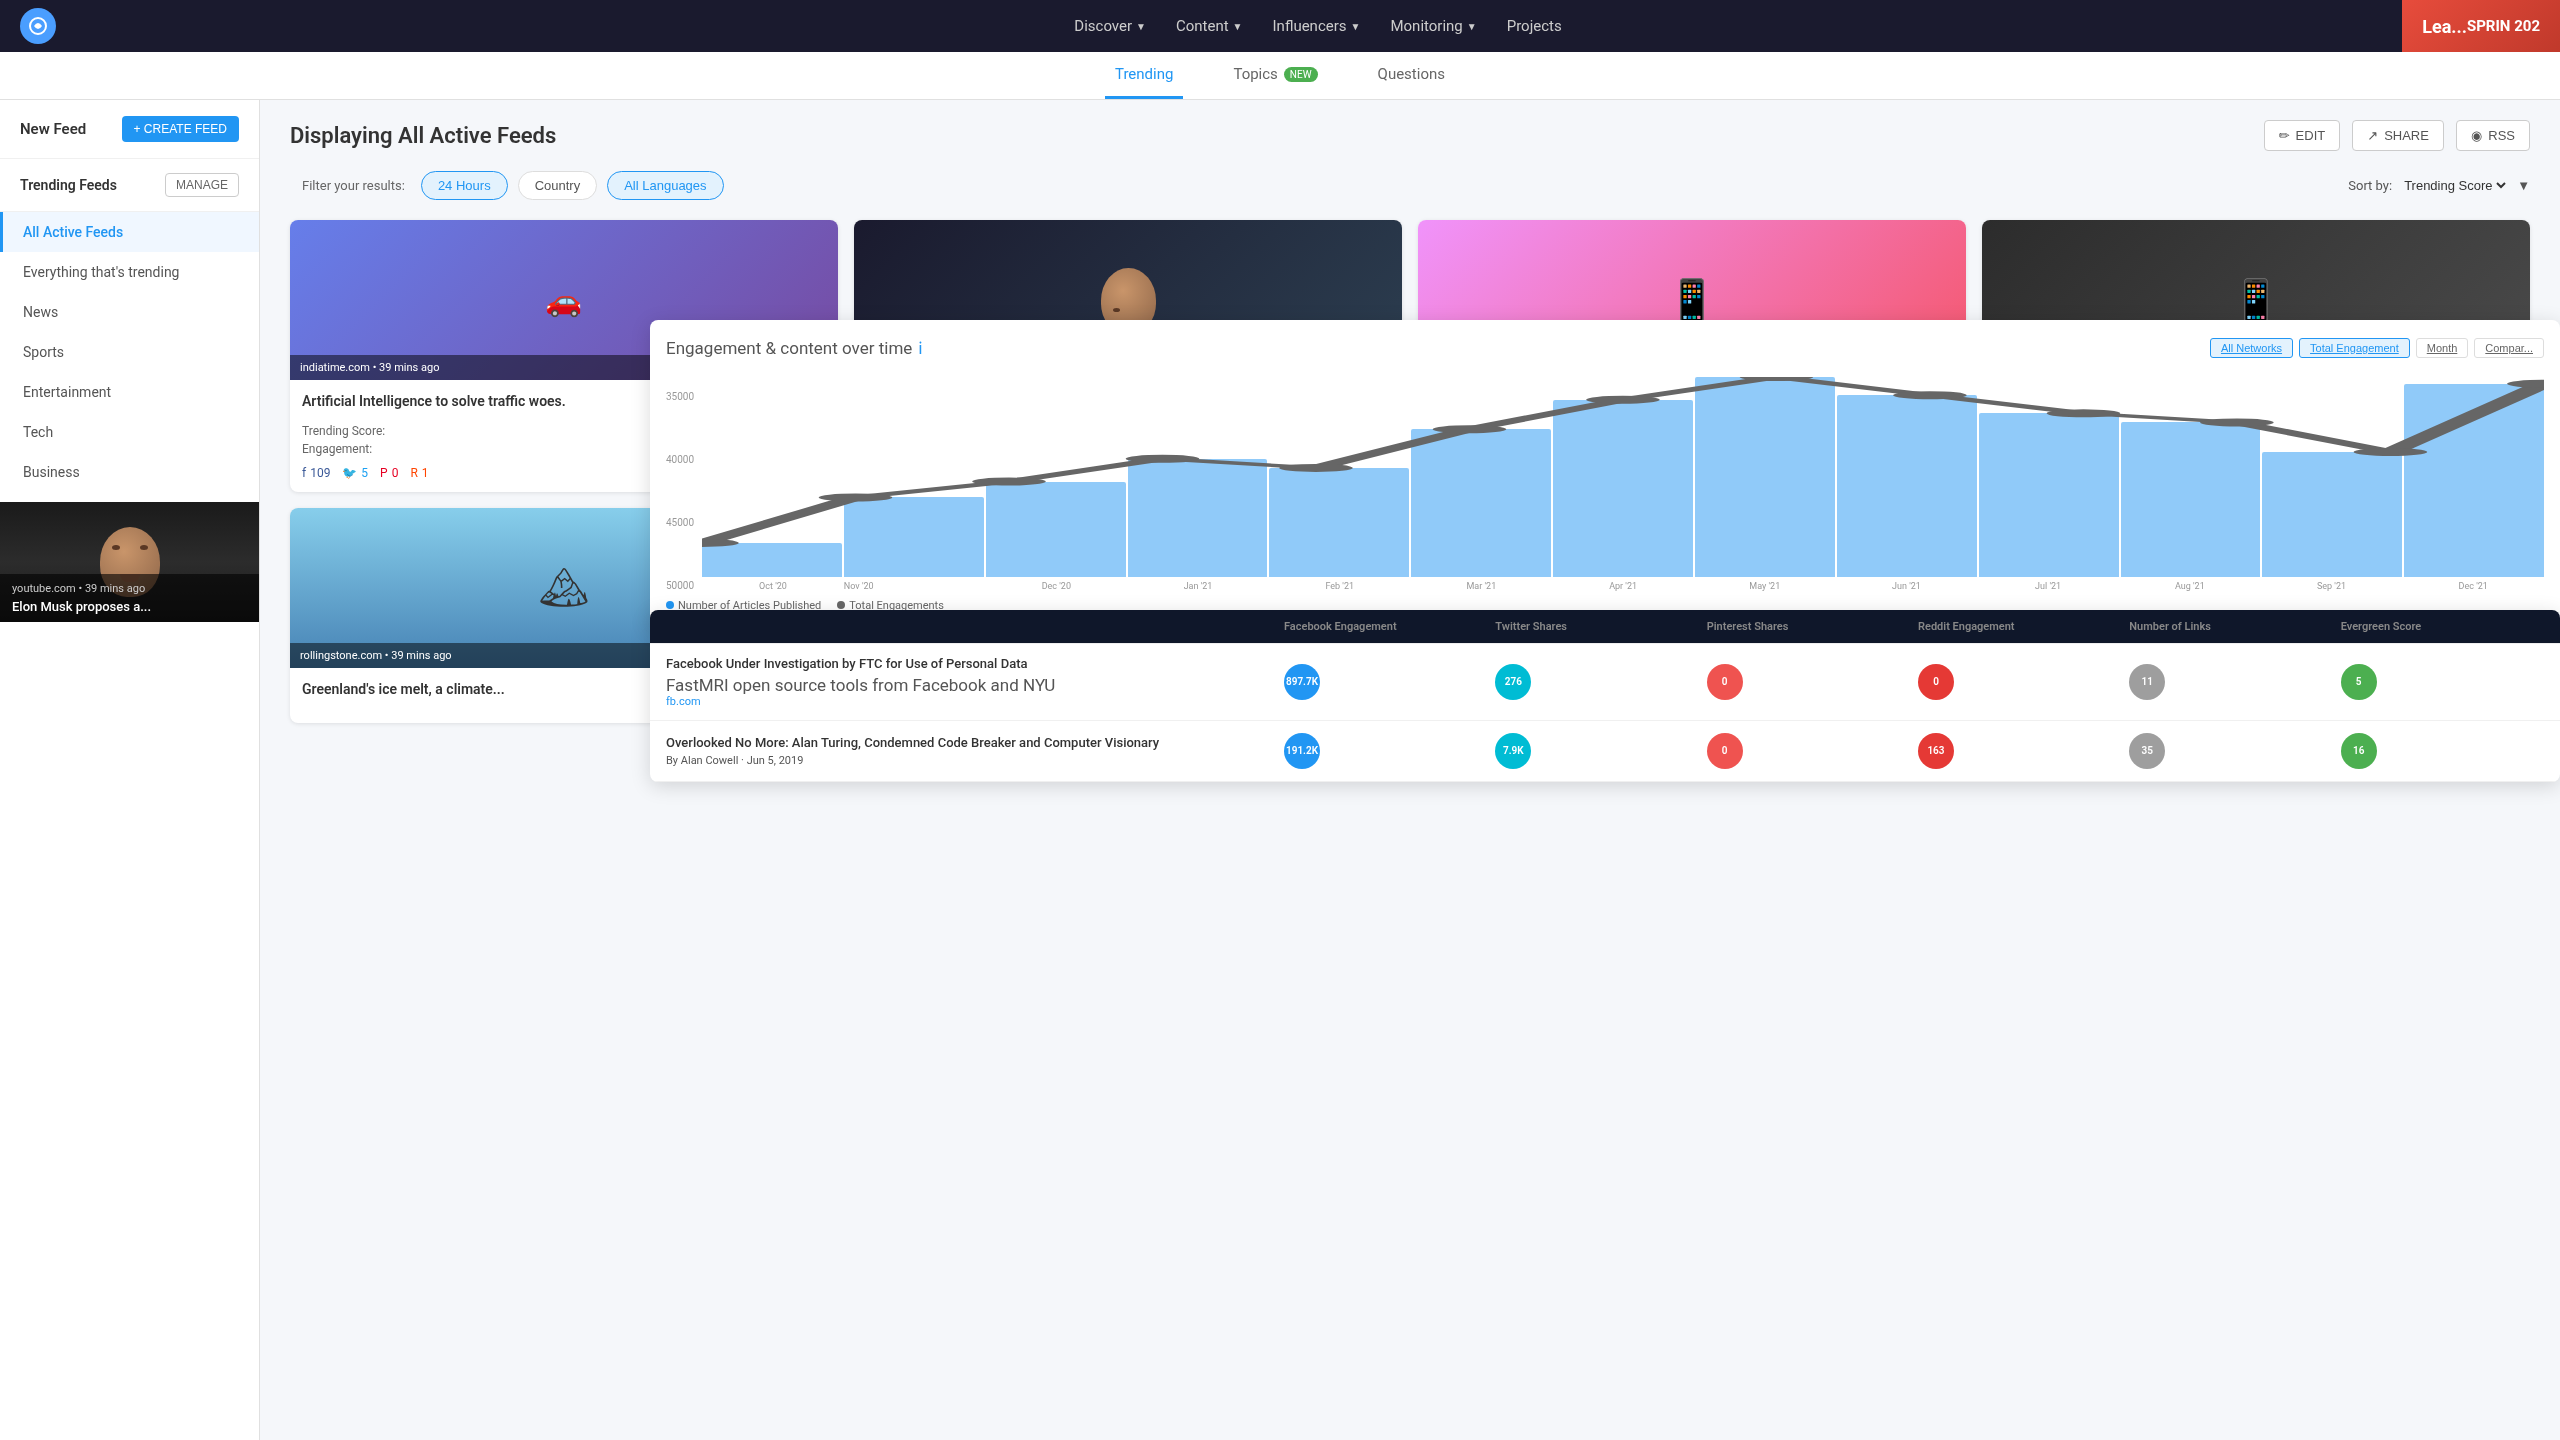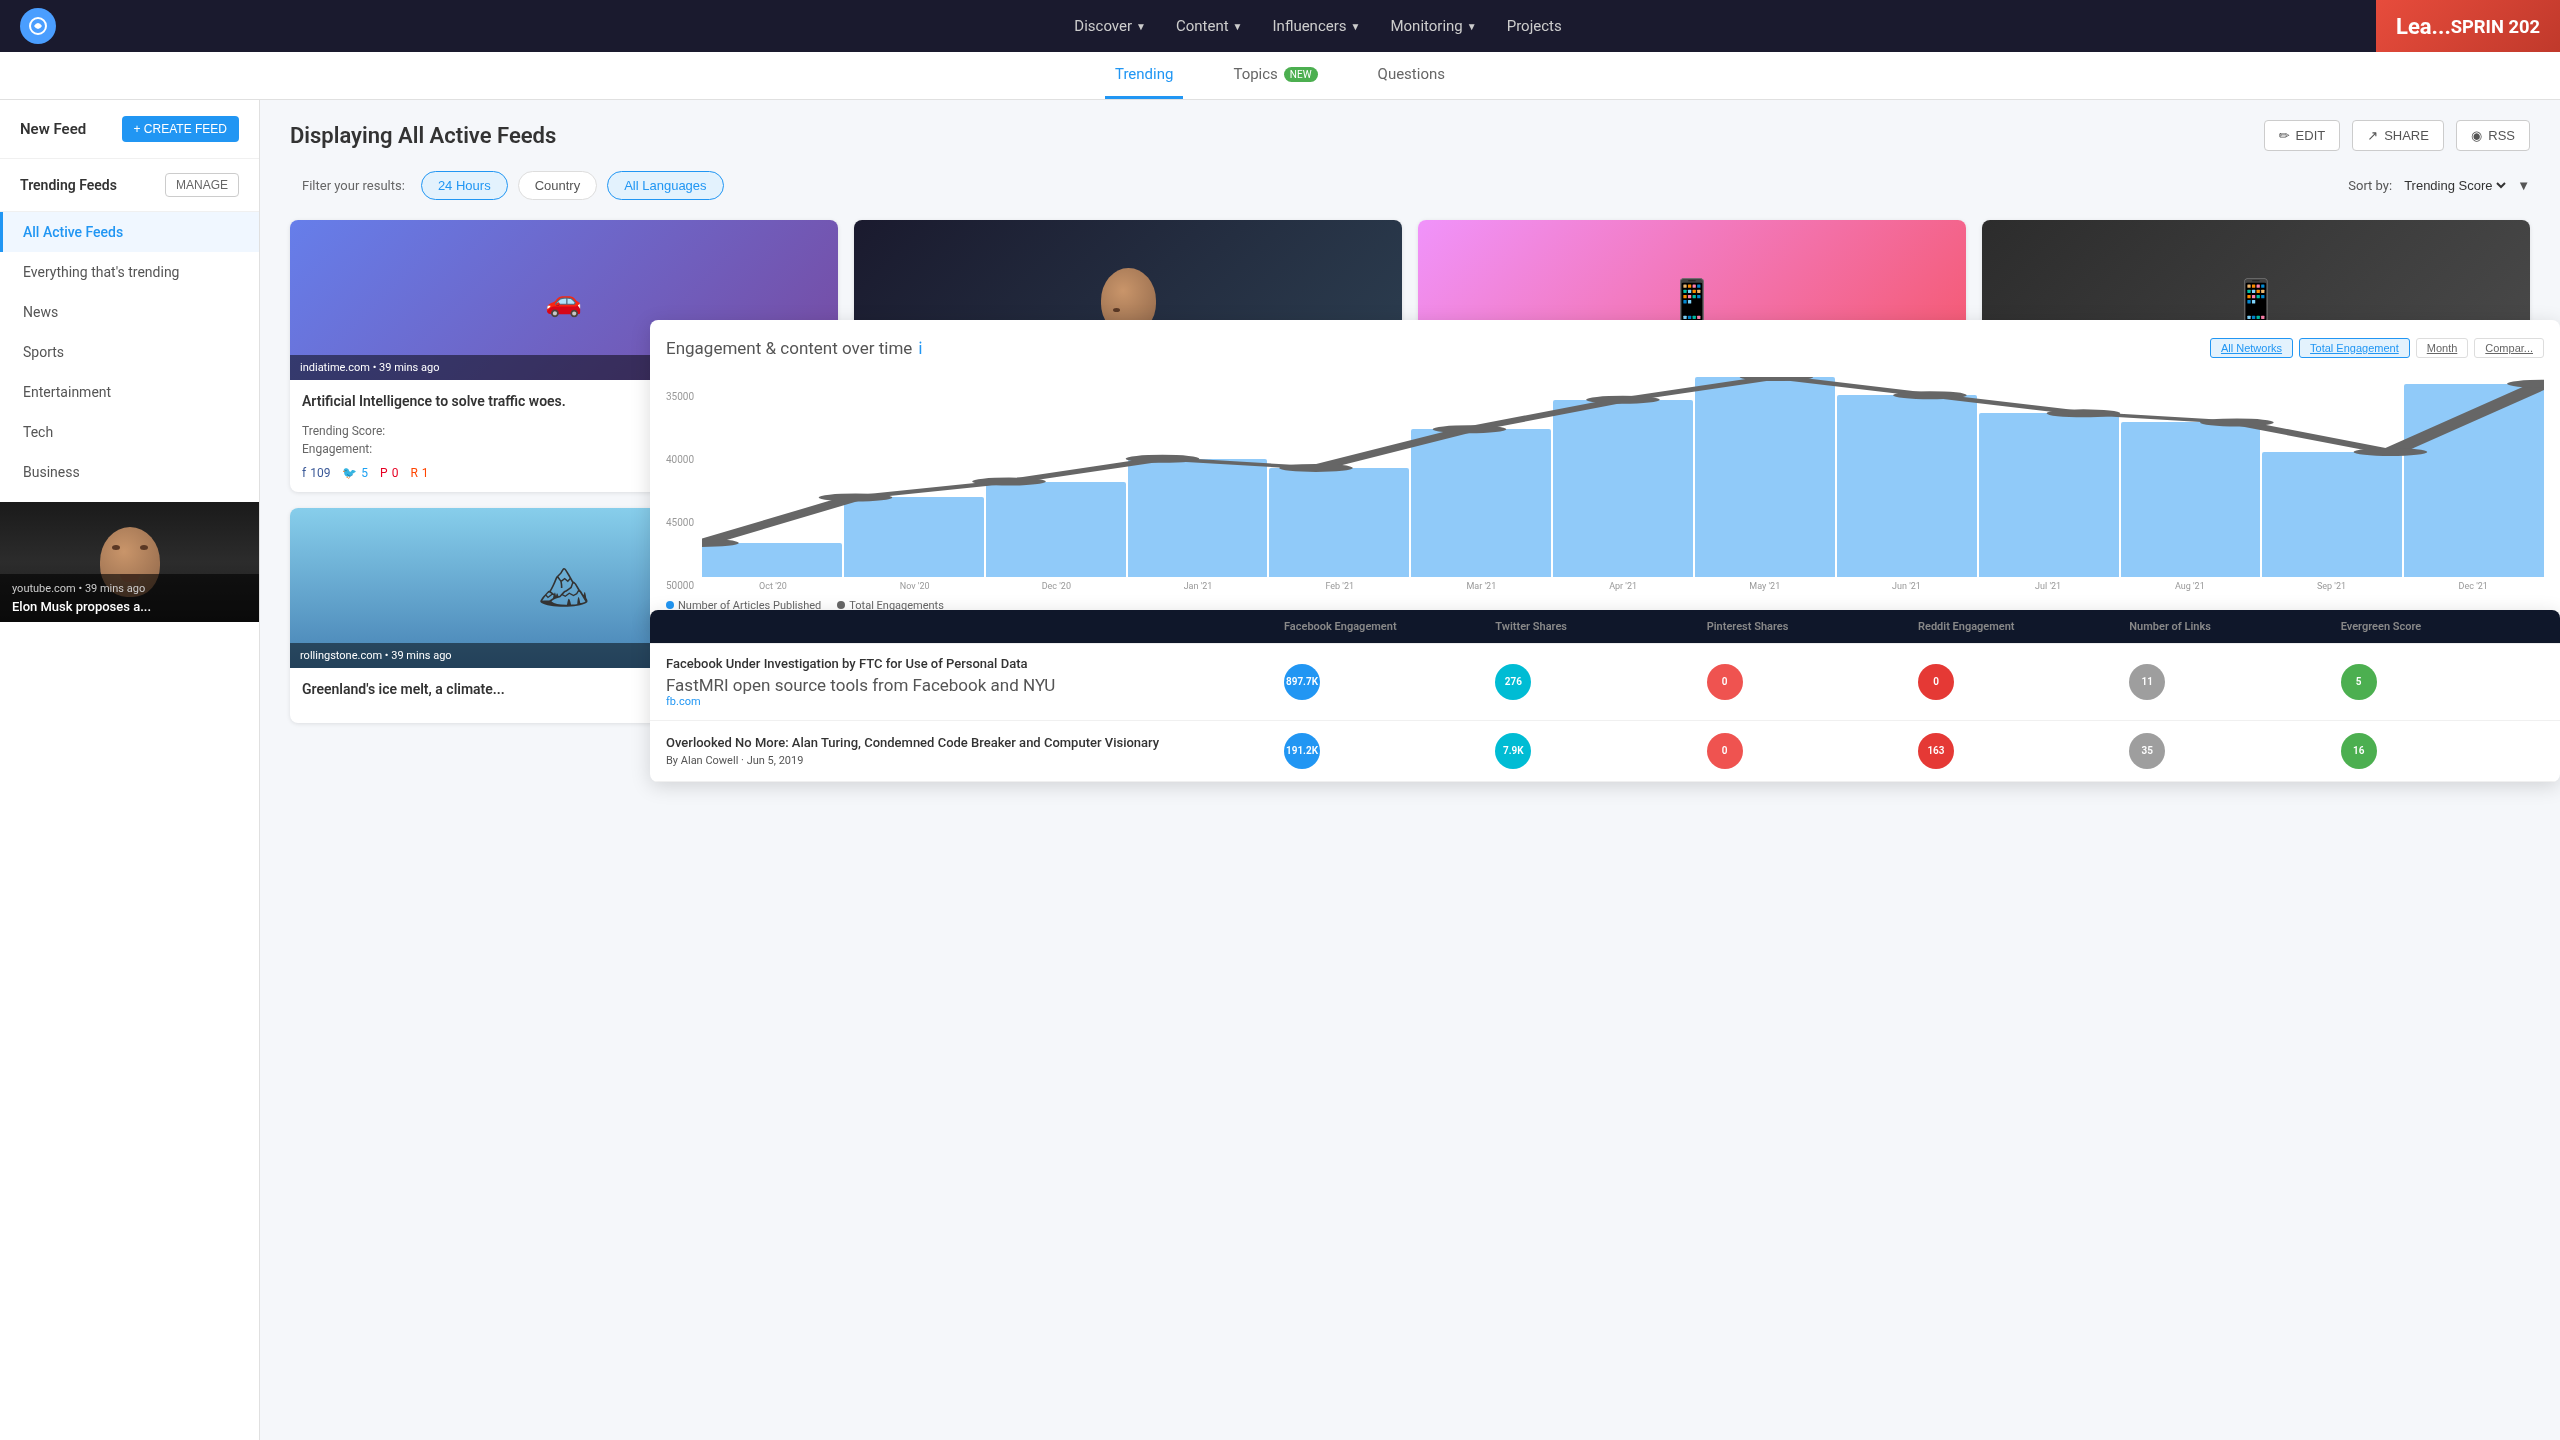--- a/index.html
+++ b/index.html
@@ -40,21 +40,21 @@
     .nav-right {
       position: absolute;
       right: 0;
       top: 0;
       background: linear-gradient(135deg, #e74c3c, #c0392b);
       height: 100%;
       display: flex;
       align-items: center;
       padding: 0 20px;
       color: white;
-      font-size: 22px;
+      font-size: 18px;
       font-weight: bold;
     }
 
     
     .sub-nav {
       background: #fff;
       border-bottom: 1px solid #e0e0e0;
       display: flex;
       justify-content: center;
       gap: 40px;
@@ -735,21 +735,21 @@
                 <circle cx="58.333333333333336" cy="0" r="2" fill="#666"></circle>
                 <circle cx="66.66666666666666" cy="9.090909090909093" r="2" fill="#666"></circle>
                 <circle cx="75" cy="18.181818181818173" r="2" fill="#666"></circle>
                 <circle cx="83.33333333333334" cy="22.727272727272734" r="2" fill="#666"></circle>
                 <circle cx="91.66666666666666" cy="37.5" r="2" fill="#666"></circle>
                 <circle cx="100" cy="3.4090909090909065" r="2" fill="#666"></circle>
               </svg>
             </div>
           <div class="chart-x-labels" id="chart-x-labels">
           <span style="font-size: 9px; color: rgb(153, 153, 153); flex: 1 1 0%; text-align: center;">Oct '20</span>
-              <span style="font-size: 9px; color: rgb(153, 153, 153); flex: 1 1 0%; text-align: center;">Nov '20</span>
+              <span style="font-size: 9px; color: rgb(153, 153, 153); flex: 1 1 0%; text-align: left;">Nov '20</span>
               <span style="font-size: 9px; color: rgb(153, 153, 153); flex: 1 1 0%; text-align: center;">Dec '20</span>
               <span style="font-size: 9px; color: rgb(153, 153, 153); flex: 1 1 0%; text-align: center;">Jan '21</span>
               <span style="font-size: 9px; color: rgb(153, 153, 153); flex: 1 1 0%; text-align: center;">Feb '21</span>
               <span style="font-size: 9px; color: rgb(153, 153, 153); flex: 1 1 0%; text-align: center;">Mar '21</span>
               <span style="font-size: 9px; color: rgb(153, 153, 153); flex: 1 1 0%; text-align: center;">Apr '21</span>
               <span style="font-size: 9px; color: rgb(153, 153, 153); flex: 1 1 0%; text-align: center;">May '21</span>
               <span style="font-size: 9px; color: rgb(153, 153, 153); flex: 1 1 0%; text-align: center;">Jun '21</span>
               <span style="font-size: 9px; color: rgb(153, 153, 153); flex: 1 1 0%; text-align: center;">Jul '21</span>
               <span style="font-size: 9px; color: rgb(153, 153, 153); flex: 1 1 0%; text-align: center;">Aug '21</span>
               <span style="font-size: 9px; color: rgb(153, 153, 153); flex: 1 1 0%; text-align: center;">Sep '21</span>

